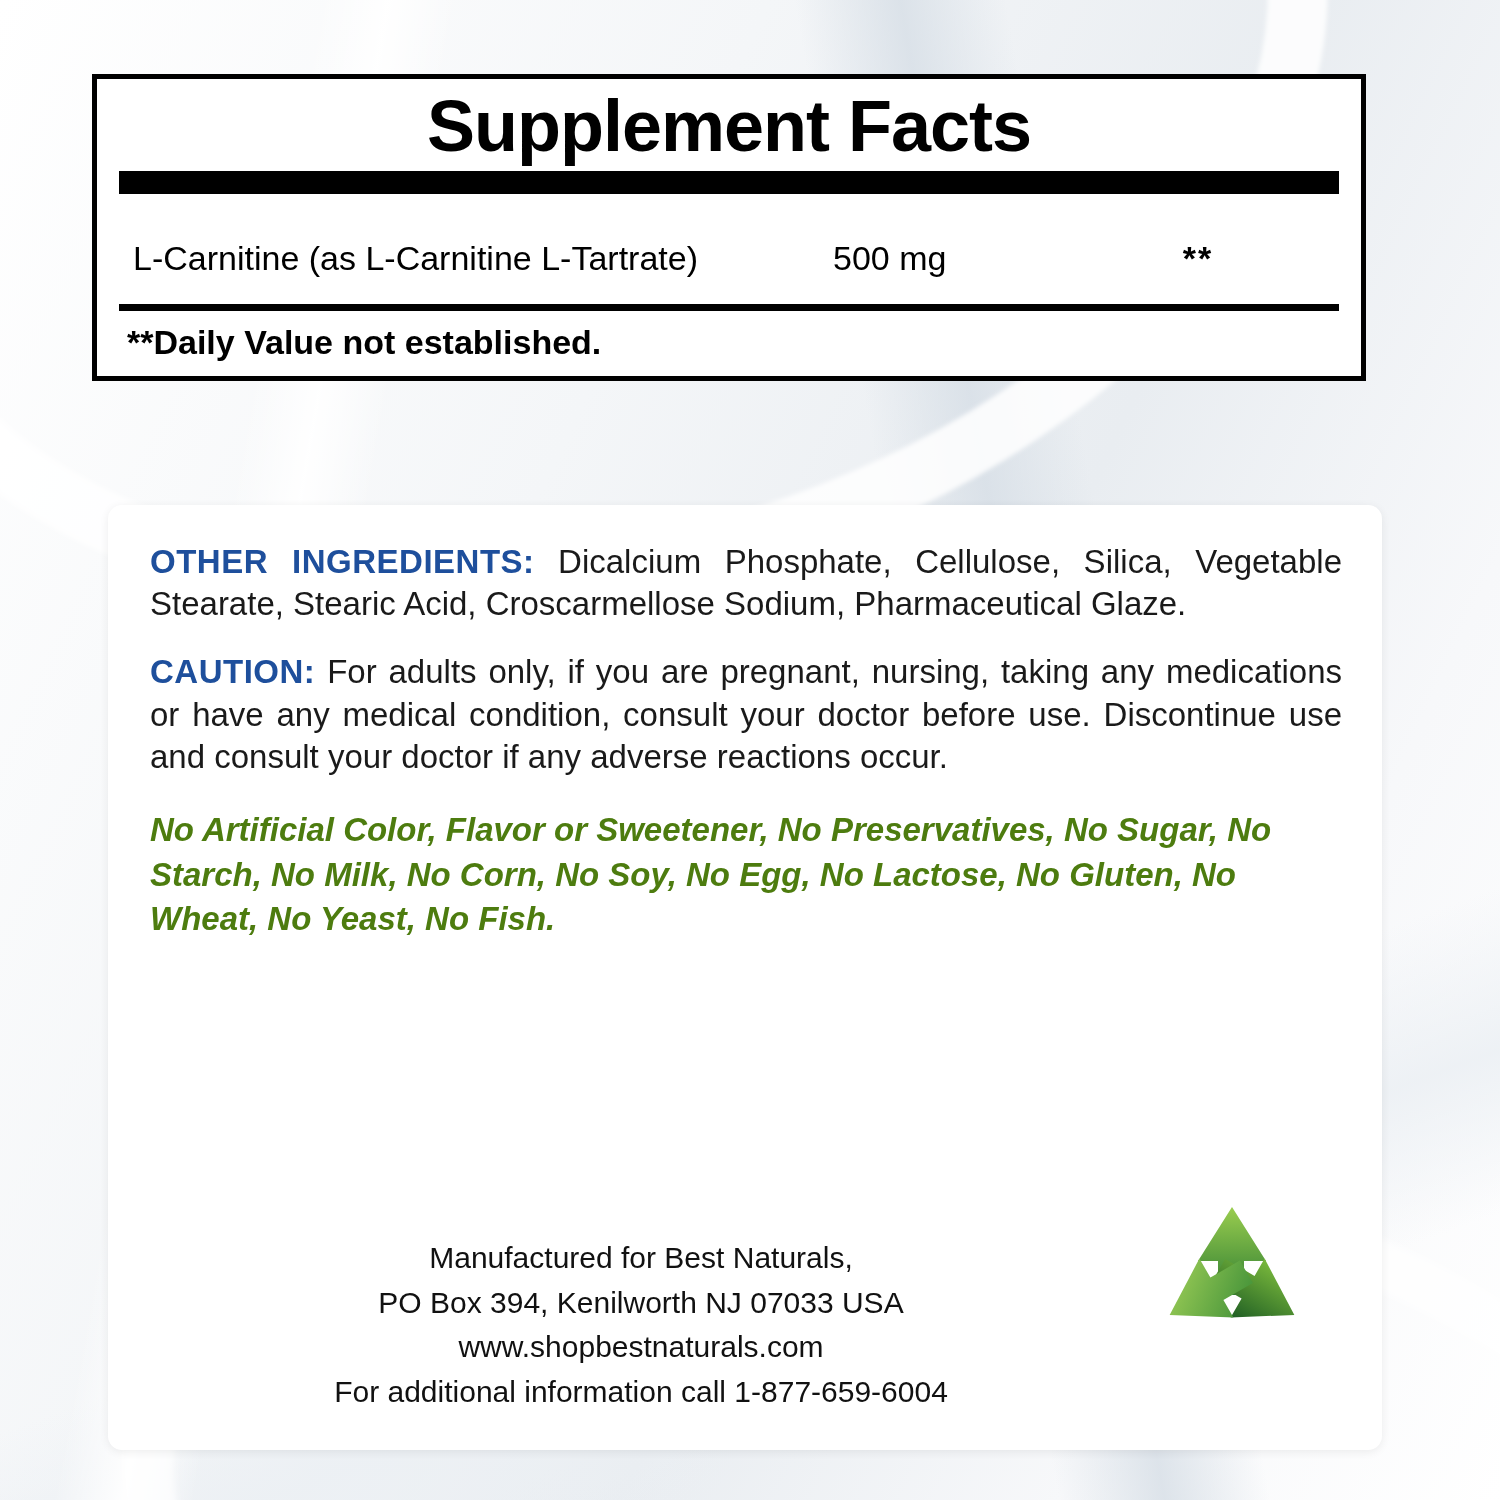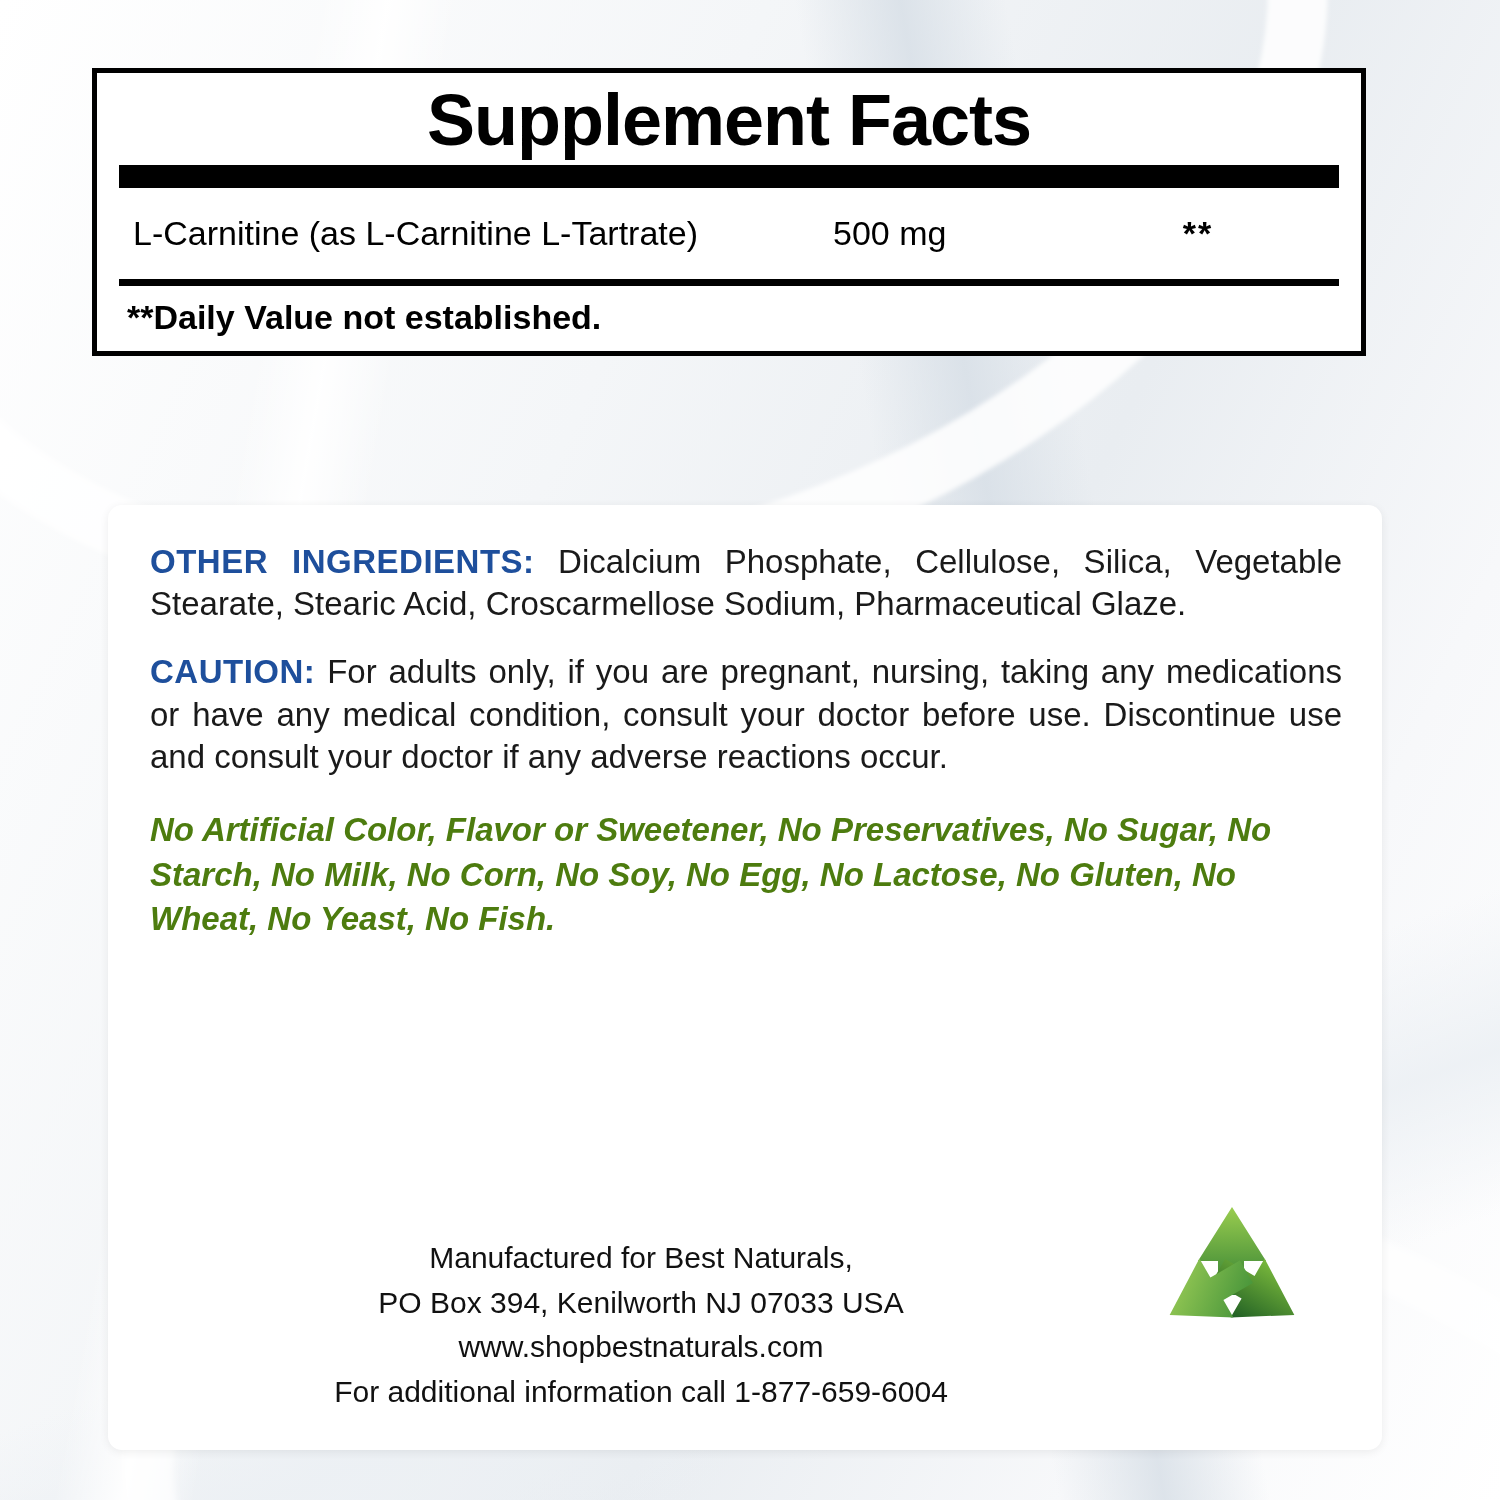--- a/index.html
+++ b/index.html
@@ -52,21 +52,21 @@
     border-radius: 50%;
     border: 50px solid rgba(255,255,255,0.7);
     transform: rotate(6deg);
     filter: blur(3px);
   }
 
   
   .facts-panel {
     position: absolute;
     left: 92px;
-    top: 68px;
+    top: 74px;
     width: 1274px;
     box-sizing: border-box;
     background: #ffffff;
     border: 5px solid #000000;
     padding: 0 0 8px 0;
   }
   .facts-title {
     text-align: center;
     font-size: 72px;
     font-weight: bold;
@@ -100,20 +100,21 @@
   }
   .ingredient-row {
     display: flex;
     align-items: baseline;
     padding: 26px 28px 26px 36px;
     font-size: 34px;
     color: #000;
   }
   .ingredient-name {
     flex: 0 0 700px;
+    margin-top: 19px;
   }
   .ingredient-amount {
     flex: 0 0 230px;
     text-align: left;
   }
   .ingredient-dv {
     flex: 1;
     text-align: center;
     font-weight: bold;
     letter-spacing: 2px;

